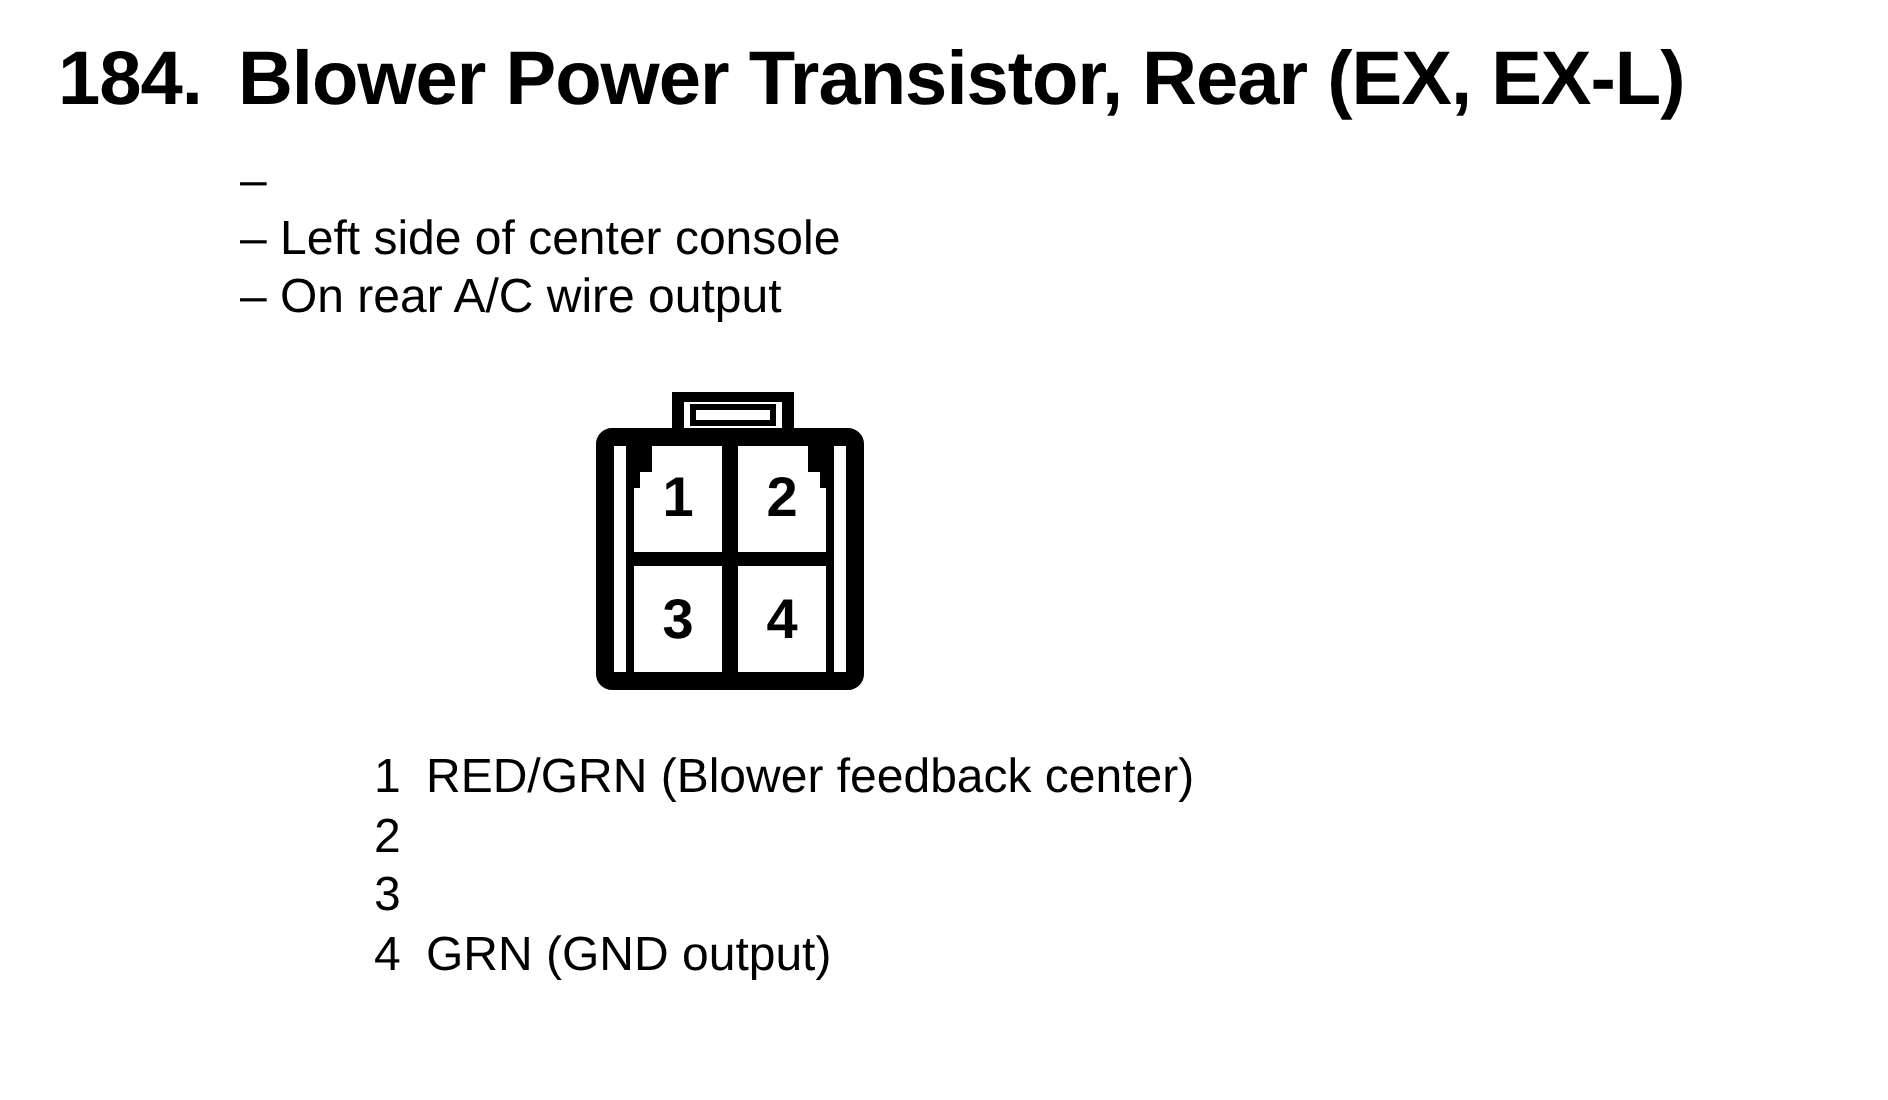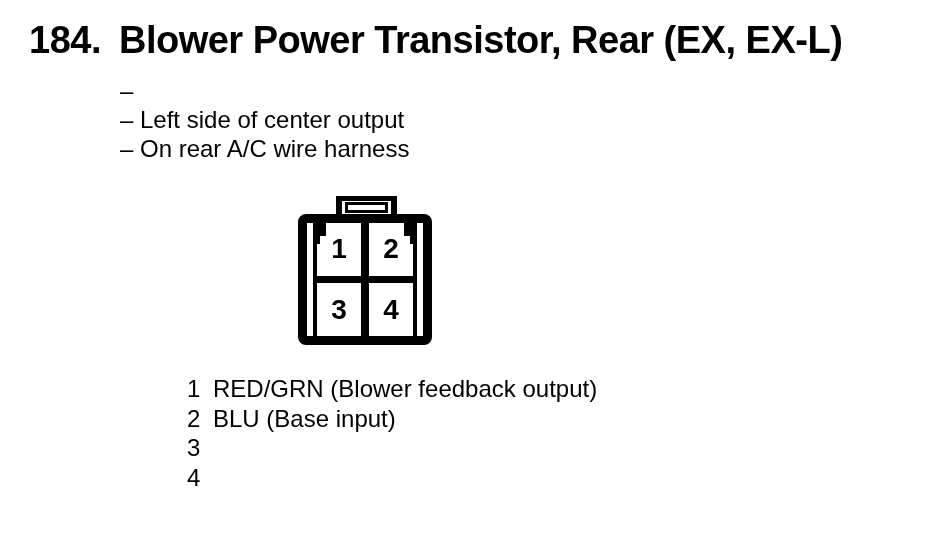--- a/index.html
+++ b/index.html
@@ -125,25 +125,25 @@
   <div class="title">
     <span class="section-num">184.</span><span>Blower Power Transistor, Rear (EX, EX-L)</span>
   </div>
 
   <div class="details">
     <div class="detail-row">
       <span class="detail-dash">–</span>
     </div>
     <div class="detail-row">
       <span class="detail-dash">–</span>
-      <span>Left side of center output</span>
+      <span>Left side of center console</span>
     </div>
     <div class="detail-row">
       <span class="detail-dash">–</span>
-      <span>On rear A/C wire harness</span>
+      <span>On rear A/C wire output</span>
     </div>
   </div>
 
   <div class="connector">
     <div class="latch-tab">
       <div class="latch-tab-inner">
         <div class="latch-slot"></div>
       </div>
     </div>
     <div class="shell">
@@ -168,27 +168,27 @@
         <div class="pin-cell pin-cell-4">
           <span>4</span>
         </div>
       </div>
     </div>
   </div>
 
   <div class="pinout">
     <div class="pin-row">
       <span class="pin-num">1</span>
-      <span>RED/GRN (Blower feedback output)</span>
+      <span>RED/GRN (Blower feedback center)</span>
     </div>
     <div class="pin-row">
       <span class="pin-num">2</span>
-      <span>BLU (Base input)</span>
     </div>
     <div class="pin-row">
       <span class="pin-num">3</span>
     </div>
     <div class="pin-row">
       <span class="pin-num">4</span>
+      <span>GRN (GND output)</span>
     </div>
   </div>
 
 </div>
 
 </body></html>

